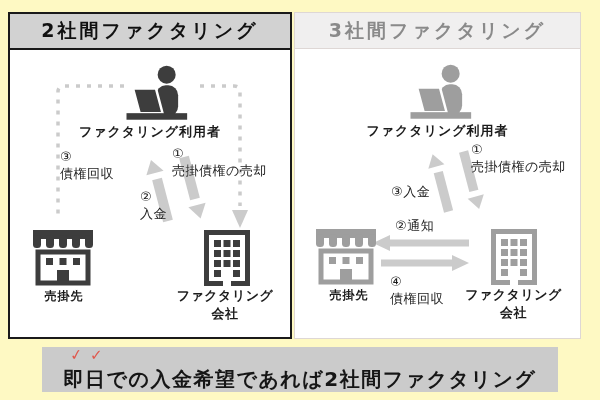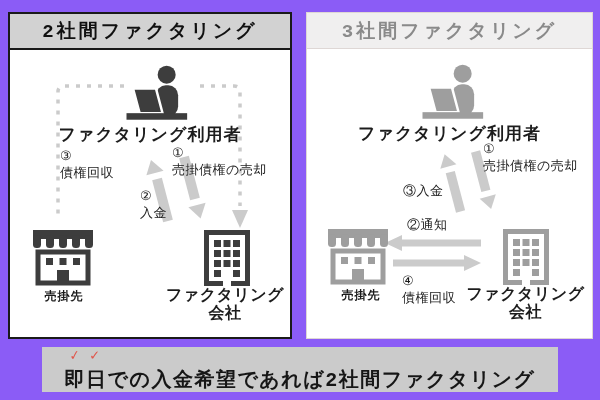--- a/index.html
+++ b/index.html
@@ -4,43 +4,43 @@
 <style>
   :root{
     --dark_icon:#3d3d3d; --gray_icon:#9e9e9e; --arrow_gray:#cbcbcb;
     --header_left_bg:#d2d2d2; --header_right_bg:#f0efef; --header_right_text:#8a8a8a;
     --banner_bg:#cbcbcb; --check_red:#e0574c; --panel_border_dark:#1a1a1a; --panel_border_light:#ded7d5;
     --text_dark:#1c1c1c;
   }
   *{margin:0;padding:0;box-sizing:border-box;}
   html,body{width:600px;height:400px;background:#fff;overflow:hidden;
     font-family:"DejaVu Sans","Liberation Sans",sans-serif;color:var(--text_dark);}
-  .stage{position:relative;width:600px;height:400px;background:#8b5cf6;font-family:Liberation Mono, monospace;}
+  .stage{position:relative;width:600px;height:400px;background:#fef9c3;}
 
   .panel{position:absolute;top:12px;background:#fff;}
   .panel-left{left:8px;width:284px;height:327px;border:2px solid var(--panel_border_dark);}
-  .panel-right{left:306px;width:287px;height:327px;border:1px solid var(--panel_border_light);}
+  .panel-right{left:294px;width:287px;height:327px;border:1px solid var(--panel_border_light);}
   .panel-header{position:absolute;left:0;top:0;width:100%;height:36px;
     display:flex;align-items:center;justify-content:center;
     font-size:19px;font-weight:600;letter-spacing:3px;}
   .panel-left .panel-header{background:var(--header_left_bg);border-bottom:2px solid var(--panel_border_dark);color:#111;}
   .panel-right .panel-header{background:var(--header_right_bg);border-bottom:1px solid var(--panel_border_light);color:var(--header_right_text);}
 
   .abs{position:absolute;}
   .icon-dark{fill:var(--dark_icon);}
   .icon-gray{fill:var(--gray_icon);}
   .stroke-dark{stroke:var(--dark_icon);}
   .stroke-gray{stroke:var(--gray_icon);}
   .arrow{fill:var(--arrow_gray);}
   .arrow-stroke{stroke:var(--arrow_gray);}
 
-  .user-label{left:0;top:109px;width:100%;text-align:center;font-size:17px;font-weight:600;letter-spacing:1px;}
+  .user-label{left:0;top:109px;width:100%;text-align:center;font-size:13px;font-weight:600;letter-spacing:1px;}
   .step-label{font-size:13px;line-height:17px;font-weight:500;letter-spacing:.5px;}
   .entity-label{text-align:center;font-size:12px;font-weight:600;letter-spacing:1px;}
-  .company-label{text-align:center;font-size:16px;line-height:18px;font-weight:600;letter-spacing:.5px;}
+  .company-label{text-align:center;font-size:13px;line-height:18px;font-weight:600;letter-spacing:.5px;}
 
   .banner{position:absolute;left:42px;top:347px;width:516px;height:45px;background:var(--banner_bg);}
   .banner-text{display:block;text-align:center;margin-top:19px;font-size:20px;font-weight:600;letter-spacing:1.5px;color:#161616;}
   .check{position:absolute;top:-1px;font-size:15px;font-weight:bold;color:var(--check_red);}
   .check1{left:28px;transform:rotate(-8deg);}
   .check2{left:48px;}
 </style>
 </head>
 <body>
 

